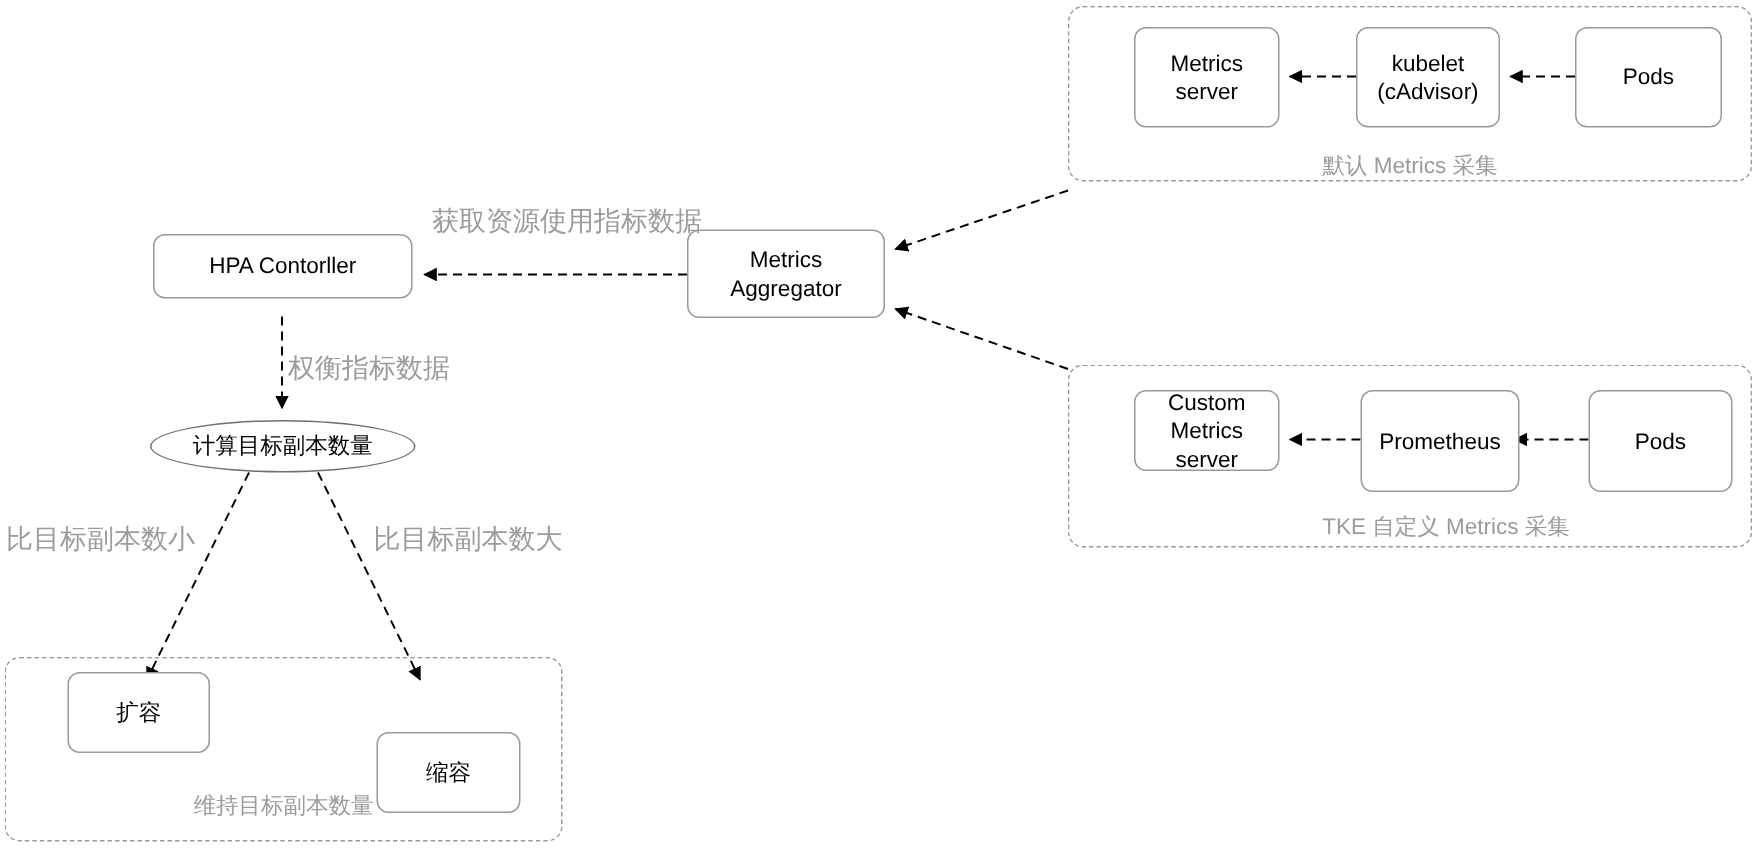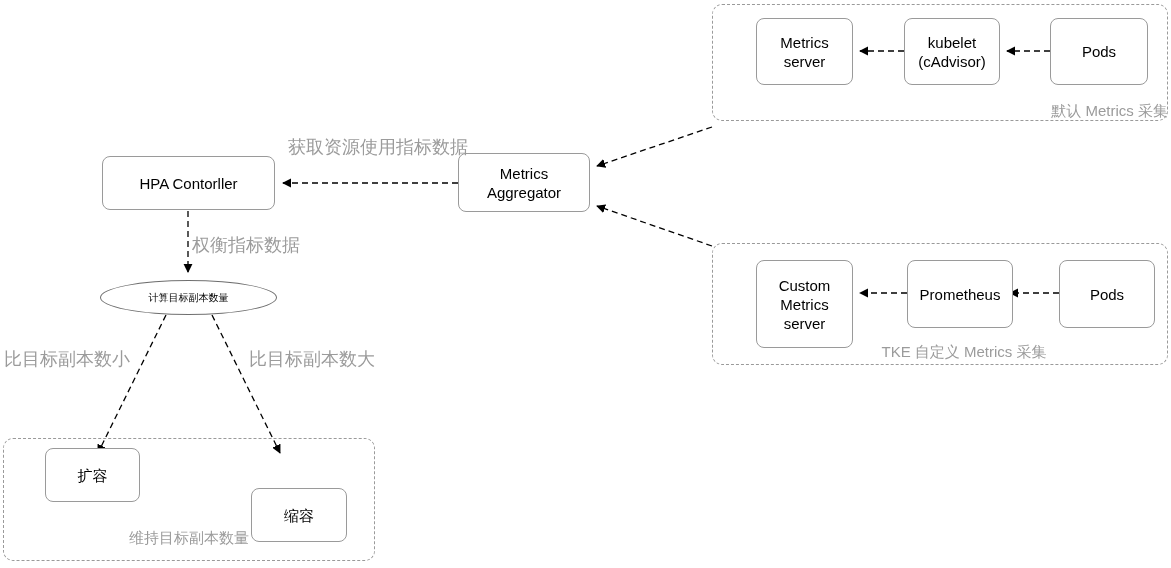--- a/index.html
+++ b/index.html
@@ -65,31 +65,31 @@
   .ellipse-node {
     position: absolute;
     box-sizing: border-box;
     border: 1px solid #6f6f6f;
     border-radius: 50%;
     background: #ffffff;
     display: flex;
     align-items: center;
     justify-content: center;
     color: #000000;
-    font-size: 10px;
+    font-size: 15px;
     white-space: nowrap;
   }
 </style>
 </head>
 <body>
 
 <div id="canvas">
 
   <div class="group" style="left:712px; top:4px; width:456px; height:117px;"></div>
-  <div class="group-label" style="left:712px; top:102px; width:456px;text-align:right;">默认 Metrics 采集</div>
+  <div class="group-label" style="left:712px; top:102px; width:456px;">默认 Metrics 采集</div>
 
   <div class="group" style="left:712px; top:243px; width:456px; height:122px;"></div>
   <div class="group-label" style="left:712px; top:343px; width:456px;margin-left:24px;">TKE 自定义 Metrics 采集</div>
 
   <div class="group" style="left:3px; top:438px; width:372px; height:123px;"></div>
   <div class="group-label" style="left:3px; top:529px; width:372px;">维持目标副本数量</div>
 
   <svg class="edges" viewBox="0 0 1171 568" xmlns="http://www.w3.org/2000/svg">
     <defs>
       <marker id="arrow" viewBox="0 0 10 10" refX="9" refY="5" markerWidth="7" markerHeight="7" orient="auto-start-reverse">
@@ -111,40 +111,40 @@
 
     <line x1="904" y1="51" x2="860" y2="51" stroke="#000000" stroke-width="1.3" stroke-dasharray="6,4" marker-end="url(#arrow)"></line>
 
     <line x1="1050" y1="51" x2="1007" y2="51" stroke="#000000" stroke-width="1.3" stroke-dasharray="6,4" marker-end="url(#arrow)"></line>
 
     <line x1="907" y1="293" x2="860" y2="293" stroke="#000000" stroke-width="1.3" stroke-dasharray="6,4" marker-end="url(#arrow)"></line>
 
     <line x1="1059" y1="293" x2="1010" y2="293" stroke="#000000" stroke-width="1.3" stroke-dasharray="6,4" marker-end="url(#arrow)"></line>
   </svg>
 
-  <div class="node" style="left:102px; top:156px; width:173px; height:54px;">HPA Contorller</div>
+  <div class="node" style="left:102px; top:156px; width:173px; height:43px;">HPA Contorller</div>
 
   <div class="node" style="left:458px; top:153px; width:132px; height:59px;">Metrics
 Aggregator</div>
 
   <div class="ellipse-node" style="left:100px; top:280px; width:177px; height:35px;">计算目标副本数量</div>
 
   <div class="node" style="left:27px; top:448px; width:95px; height:54px;margin-left:18px;">扩容</div>
 
   <div class="node" style="left:251px; top:448px; width:96px; height:54px;margin-top:40px;">缩容</div>
 
   <div class="node" style="left:756px; top:18px; width:97px; height:67px;">Metrics
 server</div>
 
   <div class="node" style="left:904px; top:18px; width:96px; height:67px;">kubelet
 (cAdvisor)</div>
 
   <div class="node" style="left:1050px; top:18px; width:98px; height:67px;">Pods</div>
 
-  <div class="node" style="left:756px; top:260px; width:97px; height:88px;">Custom
+  <div class="node" style="left:756px; top:260px; width:97px; height:54px;">Custom
 Metrics
 server</div>
 
   <div class="node" style="left:907px; top:260px; width:106px; height:68px;">Prometheus</div>
 
   <div class="node" style="left:1059px; top:260px; width:96px; height:68px;">Pods</div>
 
   <div class="edge-label" style="left:288px; top:138px;">获取资源使用指标数据</div>
 
   <div class="edge-label" style="left:192px; top:236px;">权衡指标数据</div>

